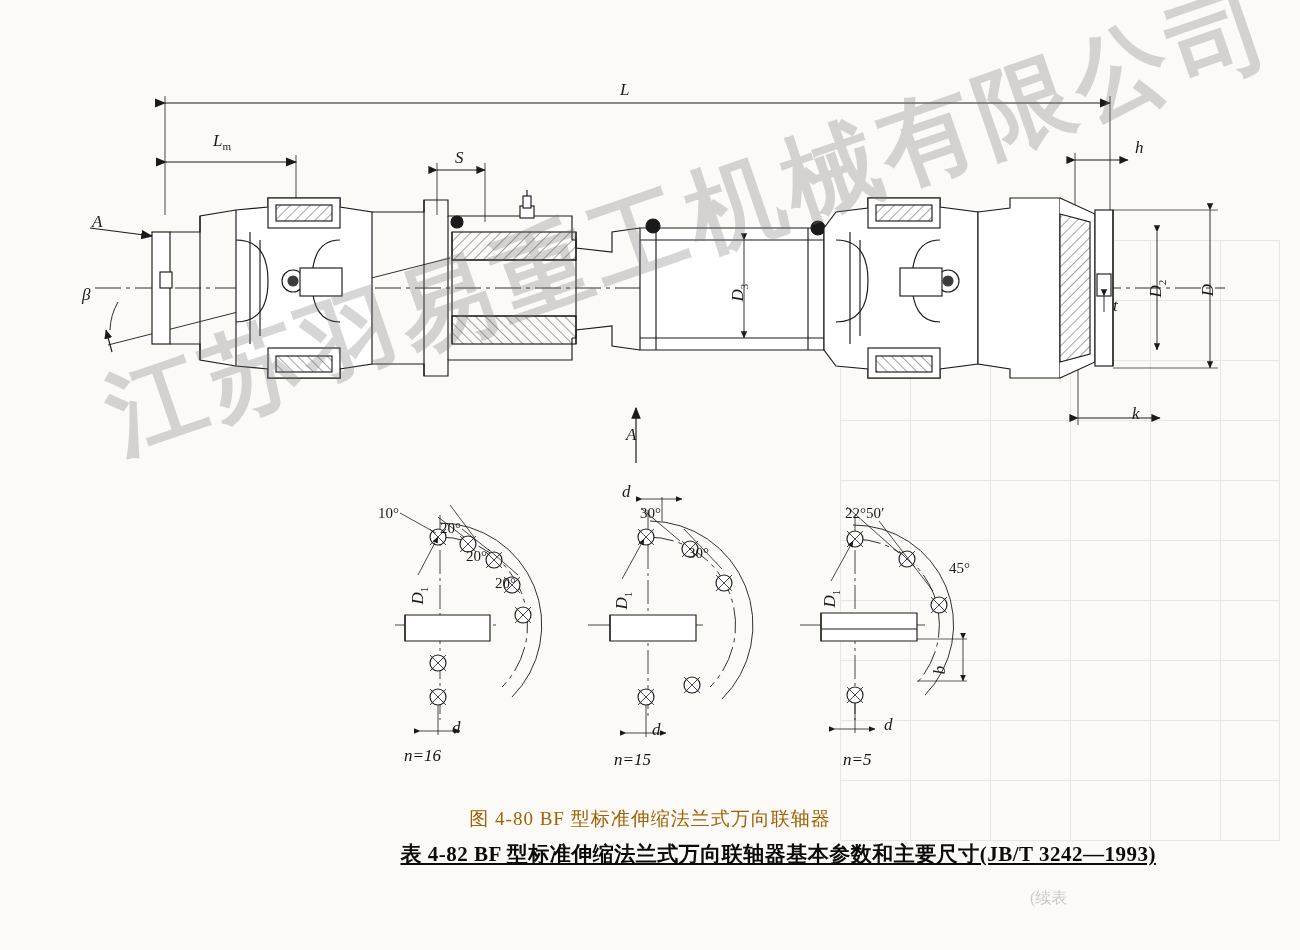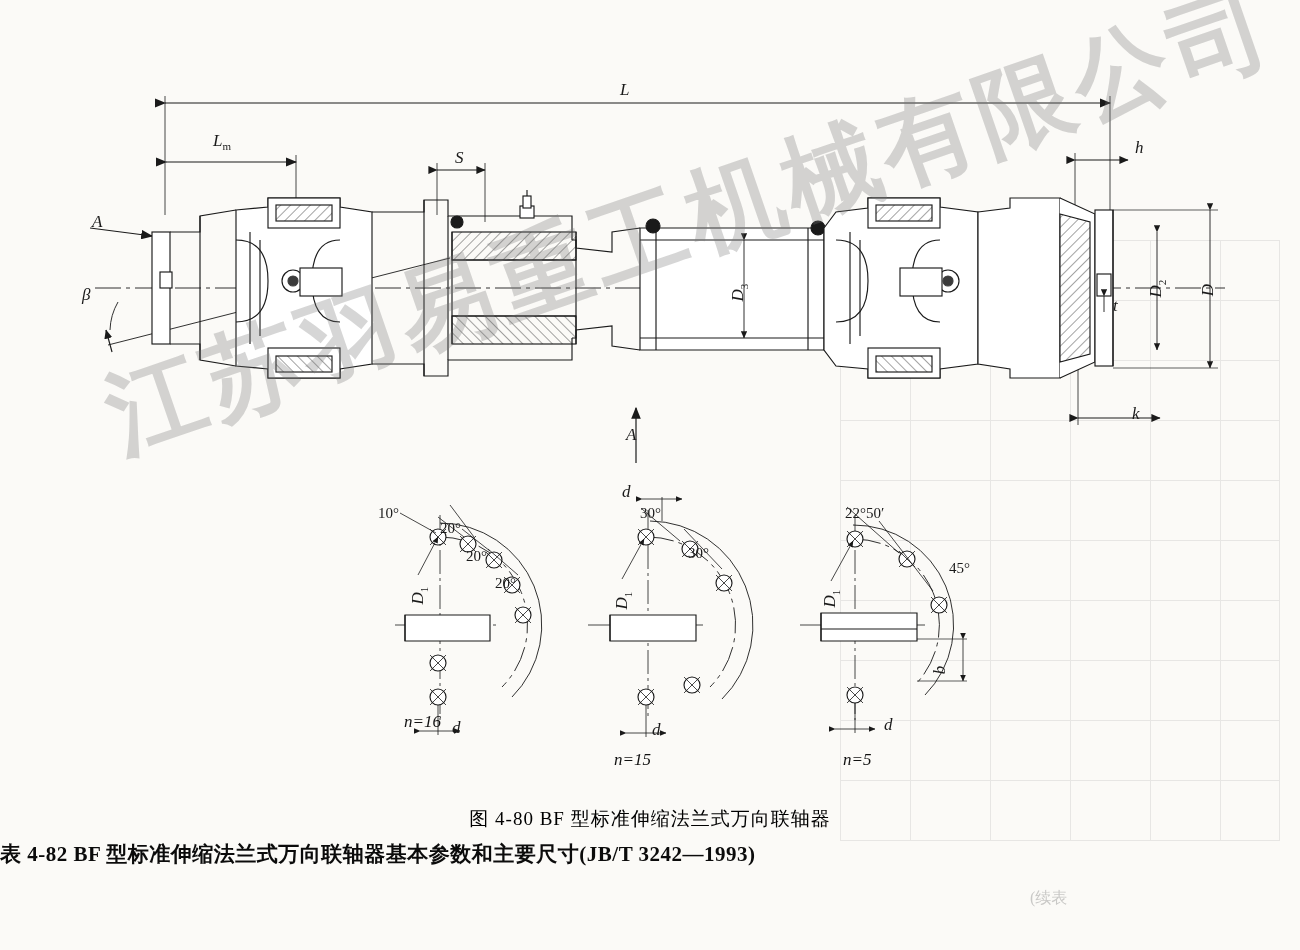--- a/index.html
+++ b/index.html
@@ -94,34 +94,35 @@
   }
   
   .fig-caption {
     position: absolute;
     left: 0;
     top: 806px;
     width: 1300px;
     text-align: center;
     font-family: "Liberation Serif", serif;
     font-size: 19px;
-    color: #000000;
+    color: #a16207;
     letter-spacing: 1px;
   }
   .tbl-caption {
     position: absolute;
     left: 0;
     top: 840px;
     width: 1156px;
-    text-align: left;
+    text-align: right;
     font-family: "Liberation Serif", serif;
     font-size: 21px;
     font-weight: bold;
     color: #0b0b0b;
     letter-spacing: 0.5px;
+    text-decoration: underline;
   }
   .tail-ghost {
     position: absolute;
     left: 1030px;
     top: 888px;
     font-size: 16px;
     color: rgba(110,110,110,0.35);
     font-family: "Liberation Serif", serif;
   }
 </style>
@@ -451,21 +452,21 @@
 
   <div class="angtxt" style="left:378px; top:505px;"><span>10°</span></div>
   <div class="angtxt" style="left:440px; top:520px;"><span>20°</span></div>
   <div class="angtxt" style="left:466px; top:548px;"><span>20°</span></div>
   <div class="angtxt" style="left:495px; top:575px;"><span>20°</span></div>
   <div class="lbl" style="left:622px; top:482px;"><span>d</span></div>
   <div class="lbl" style="left:452px; top:718px;"><span>d</span></div>
   <div class="lbl rot" style="left:410px; top:585px;">
     <span>D</span><sub>1</sub>
   </div>
-  <div class="ntxt" style="left:404px; top:712px;"><span>n=16</span></div>
+  <div class="ntxt" style="left:404px; top:746px;"><span>n=16</span></div>
 
   <div class="angtxt" style="left:640px; top:505px;"><span>30°</span></div>
   <div class="angtxt" style="left:688px; top:545px;"><span>30°</span></div>
   <div class="lbl" style="left:652px; top:720px;"><span>d</span></div>
   <div class="lbl rot" style="left:614px; top:590px;">
     <span>D</span><sub>1</sub>
   </div>
   <div class="ntxt" style="left:614px; top:750px;"><span>n=15</span></div>
 
   <div class="angtxt" style="left:845px; top:505px;"><span>22°50′</span></div>

